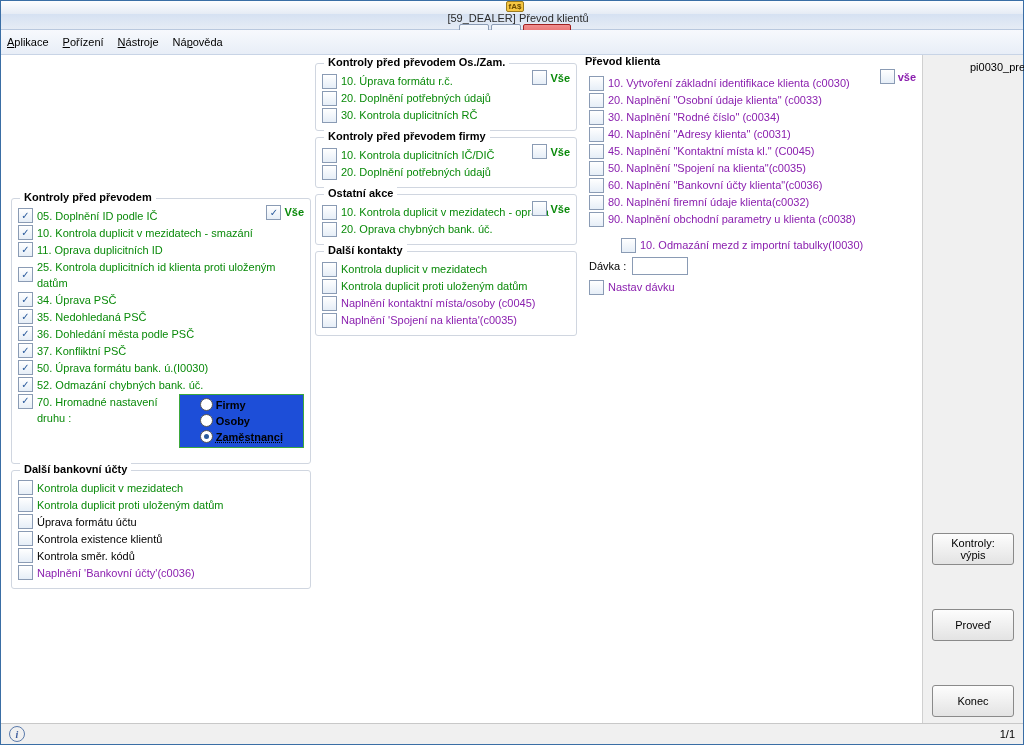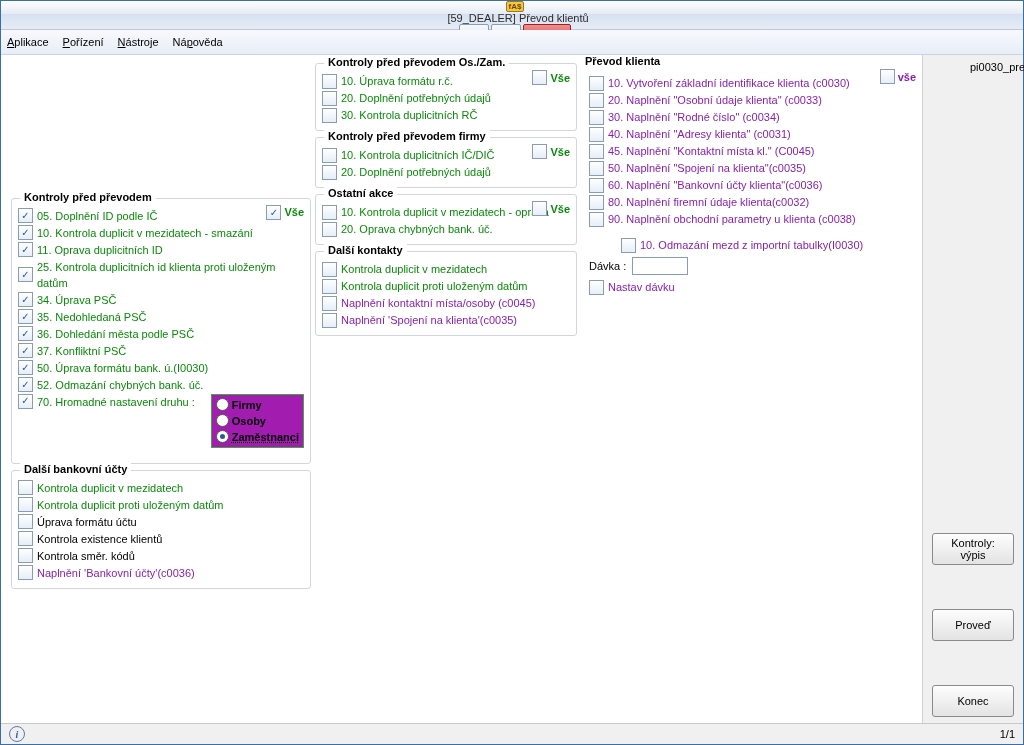--- a/index.html
+++ b/index.html
@@ -32,21 +32,21 @@
   .row{display:flex;align-items:center;gap:4px;line-height:16px;margin:1px 0;}
   .cb{width:13px;height:13px;flex:0 0 13px;border:1px solid #8a9bb4;background:linear-gradient(#fff,#e6eef7);display:flex;align-items:center;justify-content:center;font-size:10px;color:#2a5a9c;cursor:default;}
   .cb.checked::after{content:"✓";}
   .lbl{cursor:default;}
   .green{color:#0a8a0a;}
   .purple{color:#8a1fae;}
   .vse{font-weight:bold;color:#0a8a0a;}
   .vse.purple{color:#8a1fae;}
   .vseRow{position:absolute;right:6px;top:6px;display:flex;align-items:center;gap:3px;}
   
-  .radioblk{display:inline-block;background:#a21caf;border:1px solid #3da83d;padding:2px 4px;margin-left:12px;}
+  .radioblk{display:inline-block;background:#1d4ed8;border:1px solid #3da83d;padding:2px 20px;margin-left:12px;}
   .radioblk .r{display:flex;align-items:center;gap:3px;font-weight:bold;}
   .radio{width:11px;height:11px;border:1px solid #555;border-radius:50%;background:#fff;display:flex;align-items:center;justify-content:center;}
   .radio.sel::after{content:"";width:5px;height:5px;border-radius:50%;background:#2a5a9c;}
   .r.sel{text-decoration:underline dotted;}
   
   .davka{display:flex;align-items:center;gap:6px;margin:4px 0;}
   .davka input{width:50px;height:16px;border:1px solid #8a9bb4;font-size:11px;padding:0 2px;}
   .statusbar{height:20px;background:#f0f0f0;border-top:1px solid #c8c8c8;display:flex;align-items:center;justify-content:space-between;padding:0 8px;font-size:11px;}
   .infoicon{width:14px;height:14px;border:1px solid #5a7aab;border-radius:50%;color:#3a5a9c;display:flex;align-items:center;justify-content:center;font-family:Georgia,serif;font-style:italic;font-weight:bold;font-size:10px;}
   .spacer{flex:1;}

